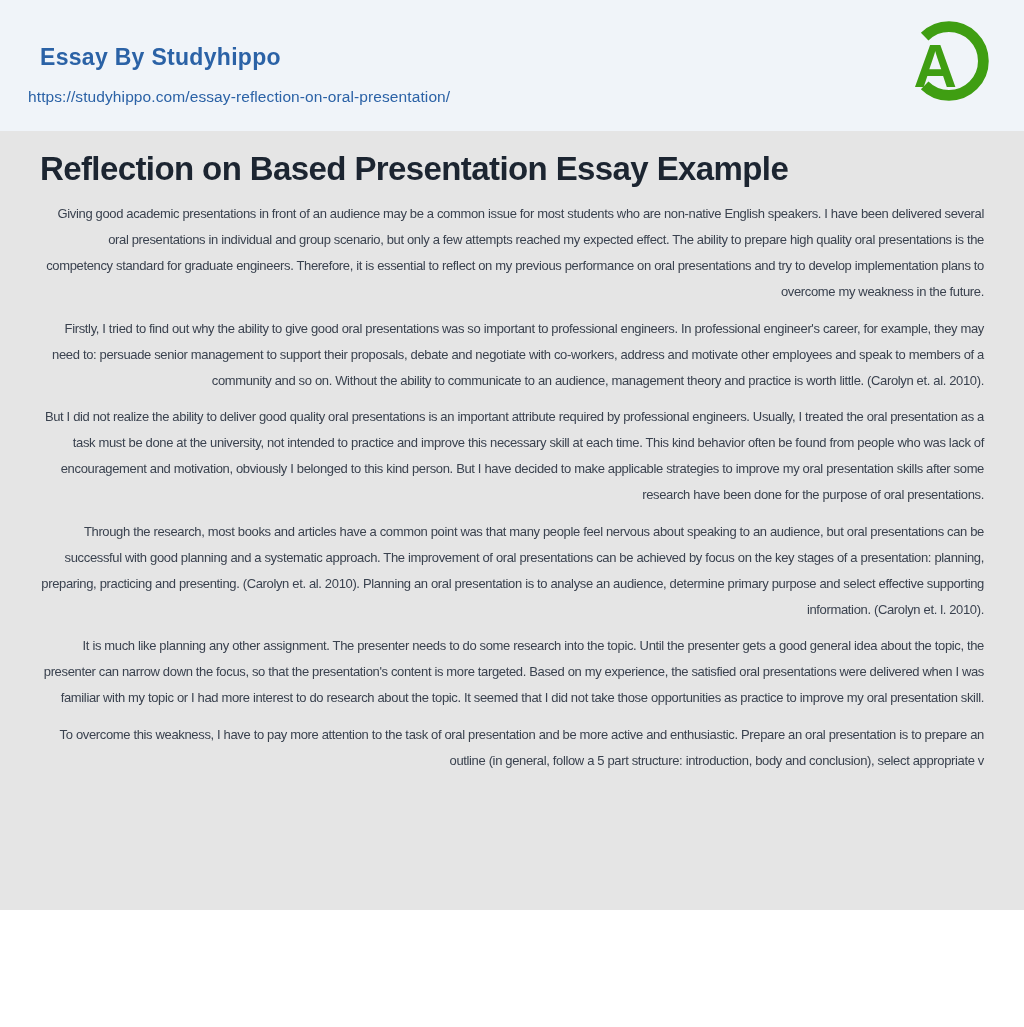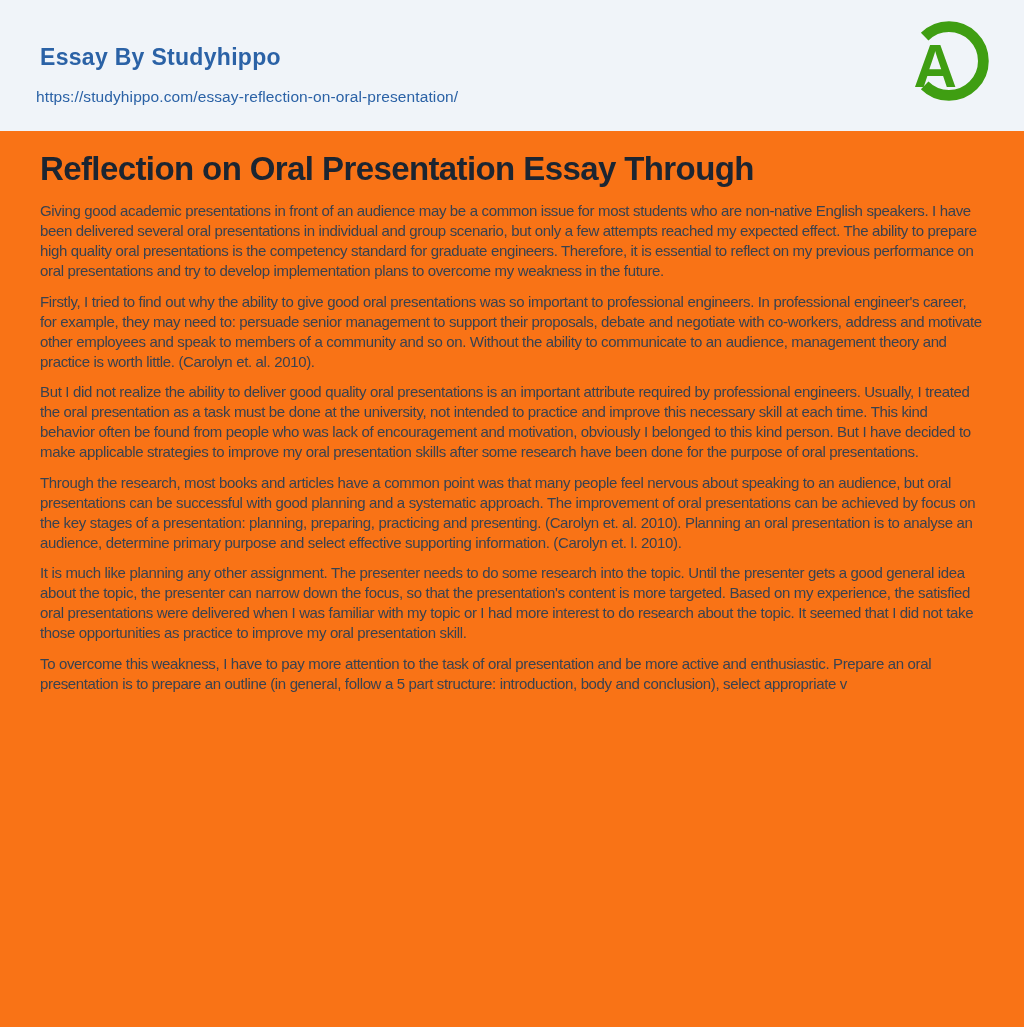--- a/index.html
+++ b/index.html
@@ -7,41 +7,41 @@
     padding: 0;
     background: #ffffff;
     width: 1024px;
     height: 1027px;
     overflow: hidden;
     font-family: "Liberation Sans", sans-serif;
   }
   .page {
     position: relative;
     width: 1024px;
-    height: 1027px;
-    background: #f97316;
+    height: 910px;
+    background: #e5e5e5;
   }
   .header {
     position: relative;
     width: 100%;
     height: 131px;
     background: #f0f4f9;
   }
   .site-title {
     position: absolute;
     left: 40px;
     top: 44px;
     font-size: 23px;
     font-weight: 700;
     color: #2b62a6;
     letter-spacing: 0.3px;
   }
   .site-url {
     position: absolute;
-    left: 36px;
+    left: 28px;
     top: 88px;
     font-size: 15.5px;
     font-weight: 400;
     color: #2b62a6;
     text-decoration: none;
     letter-spacing: 0.1px;
     text-align: right;
   }
   .logo {
     position: absolute;
@@ -56,43 +56,44 @@
   .article-title {
     margin: 19px 0 13px 0;
     font-size: 33px;
     line-height: 38px;
     font-weight: 700;
     color: #1c2531;
     letter-spacing: -0.6px;
   }
   .content p {
     margin: 0 0 10.5px 0;
-    font-size: 15px;
-    line-height: 20px;
+    font-size: 13px;
+    line-height: 26px;
     color: #3a424f;
     letter-spacing: -0.35px;
+    text-align: right;
   }
 </style>
 </head>
 <body>
 
 <div class="page">
 
   <div class="header">
     <div class="site-title">Essay By Studyhippo</div>
     <a class="site-url">https://studyhippo.com/essay-reflection-on-oral-presentation/</a>
 
     <svg class="logo" viewBox="0 0 100 100" aria-hidden="true">
       <path d="M 21.7 21.7 A 40 40 0 1 1 21.7 78.3" fill="none" stroke="#3f9e12" stroke-width="12.5" stroke-linecap="butt"></path>
       <text x="34" y="80" text-anchor="middle" font-family="Liberation Sans, sans-serif" font-size="70" font-weight="700" fill="#3f9e12">A</text>
     </svg>
   </div>
 
   <div class="content">
-    <h1 class="article-title">Reflection on Oral Presentation Essay Through</h1>
+    <h1 class="article-title">Reflection on Based Presentation Essay Example</h1>
 
     <p>Giving good academic presentations in front of an audience may be a common issue for most students who are non-native English speakers. I have been delivered several oral presentations in individual and group scenario, but only a few attempts reached my expected effect. The ability to prepare high quality oral presentations is the competency standard for graduate engineers. Therefore, it is essential to reflect on my previous performance on oral presentations and try to develop implementation plans to overcome my weakness in the future.</p>
     <p>Firstly, I tried to find out why the ability to give good oral presentations was so important to professional engineers. In professional engineer's career, for example, they may need to: persuade senior management to support their proposals, debate and negotiate with co-workers, address and motivate other employees and speak to members of a community and so on. Without the ability to communicate to an audience, management theory and practice is worth little. (Carolyn et. al. 2010).</p>
     <p>But I did not realize the ability to deliver good quality oral presentations is an important attribute required by professional engineers. Usually, I treated the oral presentation as a task must be done at the university, not intended to practice and improve this necessary skill at each time. This kind behavior often be found from people who was lack of encouragement and motivation, obviously I belonged to this kind person. But I have decided to make applicable strategies to improve my oral presentation skills after some research have been done for the purpose of oral presentations.</p>
     <p>Through the research, most books and articles have a common point was that many people feel nervous about speaking to an audience, but oral presentations can be successful with good planning and a systematic approach. The improvement of oral presentations can be achieved by focus on the key stages of a presentation: planning, preparing, practicing and presenting. (Carolyn et. al. 2010). Planning an oral presentation is to analyse an audience, determine primary purpose and select effective supporting information. (Carolyn et. l. 2010).</p>
     <p>It is much like planning any other assignment. The presenter needs to do some research into the topic. Until the presenter gets a good general idea about the topic, the presenter can narrow down the focus, so that the presentation's content is more targeted. Based on my experience, the satisfied oral presentations were delivered when I was familiar with my topic or I had more interest to do research about the topic. It seemed that I did not take those opportunities as practice to improve my oral presentation skill.</p>
     <p>To overcome this weakness, I have to pay more attention to the task of oral presentation and be more active and enthusiastic. Prepare an oral presentation is to prepare an outline (in general, follow a 5 part structure: introduction, body and conclusion), select appropriate v</p>
   </div>
 
 </div>

